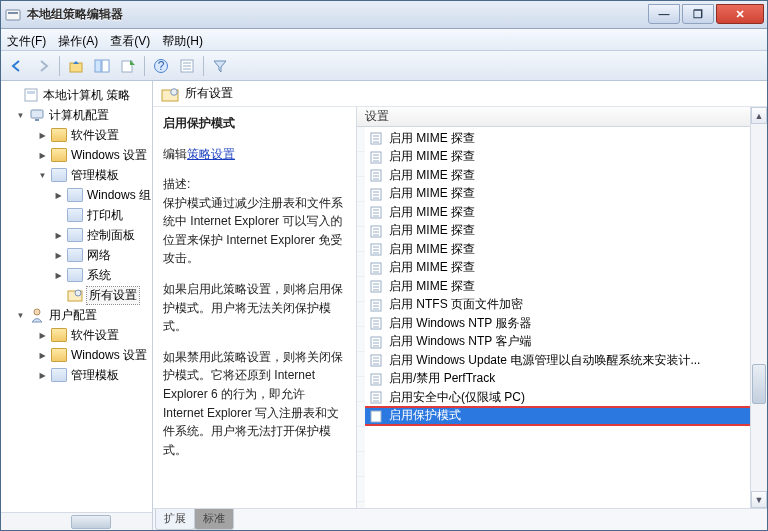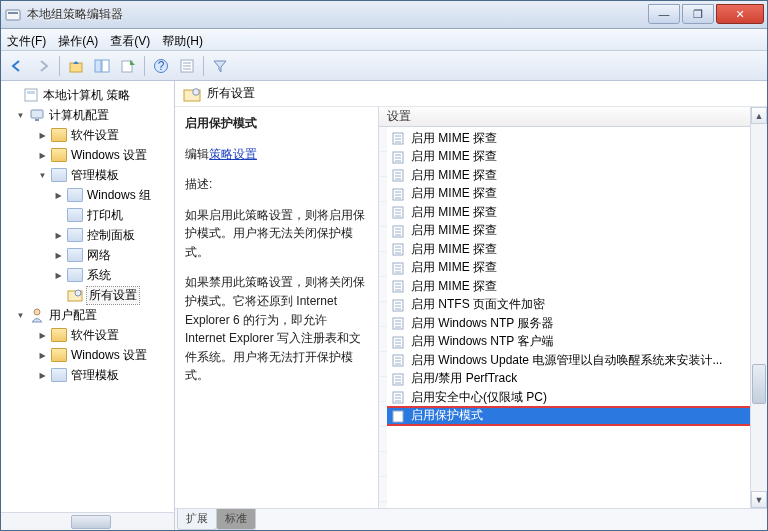--- a/index.html
+++ b/index.html
@@ -1,30 +1,30 @@
 <!DOCTYPE html>
 <html><head>
   <meta charset="utf-8">
   <style>
     * { margin: 0; padding: 0; box-sizing: border-box; font-family: "Microsoft YaHei", "SimSun", Tahoma, sans-serif; font-size: 12px; }
     body { width: 768px; height: 531px; overflow: hidden; background: #fff; }
     .chrome { width: 768px; height: 531px; border: 1px solid #4a6a8a; display: flex; flex-direction: column; box-shadow: 0 4px 10px rgba(0,0,0,.25); }
-    .titlebar { height: 28px; background: linear-gradient(#e8eef7, #cfdbed); display: flex; align-items: center; padding: 0 4px; border-bottom: 1px solid #94a5bc; }
+    .titlebar { height: 28px; background: linear-gradient(#e8eef7, #cfdbed); display: flex; align-items: center; padding: 0 4px; border-bottom: 1px solid #94a5bc; font-weight: bold; }
     .titlebar .t-icon { width: 16px; height: 16px; margin-right: 6px; }
     .titlebar .t-text { flex: 1; font-size: 12px; color: #2a2a2a; text-shadow: 0 1px #fff; }
     .winbtns { display: flex; margin-left: auto; margin-right: -1px; margin-top: -1px; }
     .winbtn { width: 32px; height: 20px; display: flex; align-items: center; justify-content: center; border: 1px solid #8fa3bf; border-radius: 0 0 3px 3px; margin-left: 2px; background: linear-gradient(#eef3fb, #c8d5ea); font-size: 11px; color: #2a3d55; }
     .winbtn.close { background: linear-gradient(#ea6a5a, #d04334); color: #fff; border-color: #8d2e25; width: 48px; }
     .menubar { height: 22px; background: linear-gradient(#f6f9fe, #e4ecf6); border-bottom: 1px solid #c1cde0; display: flex; align-items: flex-end; padding: 0 6px; }
     .menubar .menu { margin-right: 12px; cursor: default; }
     .toolbar { height: 30px; background: linear-gradient(#f3f7fc, #e0e8f3); border-bottom: 1px solid #b8c6da; display: flex; align-items: center; padding: 0 4px; gap: 2px; }
     .tbtn { width: 24px; height: 24px; display: flex; align-items: center; justify-content: center; border-radius: 2px; }
     .tbtn.sep { width: 1px; background: #b0becf; height: 20px; margin: 0 2px; }
     .body { flex: 1; display: flex; overflow: hidden; background: #fff; }
-    .treepane { width: 174px; border-right: 1px solid #c6cfda; display: flex; flex-direction: column; }
+    .treepane { width: 152px; border-right: 1px solid #c6cfda; display: flex; flex-direction: column; }
     .treepane .tree { flex: 1; overflow: hidden; padding: 4px 0 0 4px; }
     .trow { display: flex; align-items: center; height: 20px; white-space: nowrap; }
     .trow.lv0 { padding-left: 4px; }
     .trow.lv1 { padding-left: 10px; }
     .trow.lv2 { padding-left: 32px; }
     .trow.lv3 { padding-left: 48px; }
     .tw-exp { width: 11px; height: 11px; margin-right: 3px; display: inline-flex; align-items: center; justify-content: center; color: #555; }
     .tw-exp::before { content: "▶"; font-size: 8px; }
     .tw-exp.open::before { content: "▼"; }
     .tw-exp.none::before { content: ""; }
@@ -242,20 +242,21 @@
               <circle cx="13" cy="7" r="3.3" fill="#e9eef5" stroke="#7d96b7"></circle>
             </svg></span>
         <span>所有设置</span>
       </div>
 
       <div class="listbody">
         <div class="descpane">
           <div class="d-title">启用保护模式</div>
           <div class="d-link"><span>编辑</span><a href="#">策略设置</a></div>
           <p>描述:</p>
+          <p style="margin-top:0">保护模式通过减少注册表和文件系统中 Internet Explorer 可以写入的位置来保护 Internet Explorer 免受攻击。</p>
           <p>如果启用此策略设置，则将启用保护模式。用户将无法关闭保护模式。</p>
           <p>如果禁用此策略设置，则将关闭保护模式。它将还原到 Internet Explorer 6 的行为，即允许 Internet Explorer 写入注册表和文件系统。用户将无法打开保护模式。</p>
         </div>
 
         <div class="gridpane">
           <div class="ghead">设置</div>
           <div class="grows" id="grows">
               <div class="grow">
                 <span class="gico">
                   <svg width="14" height="14">

